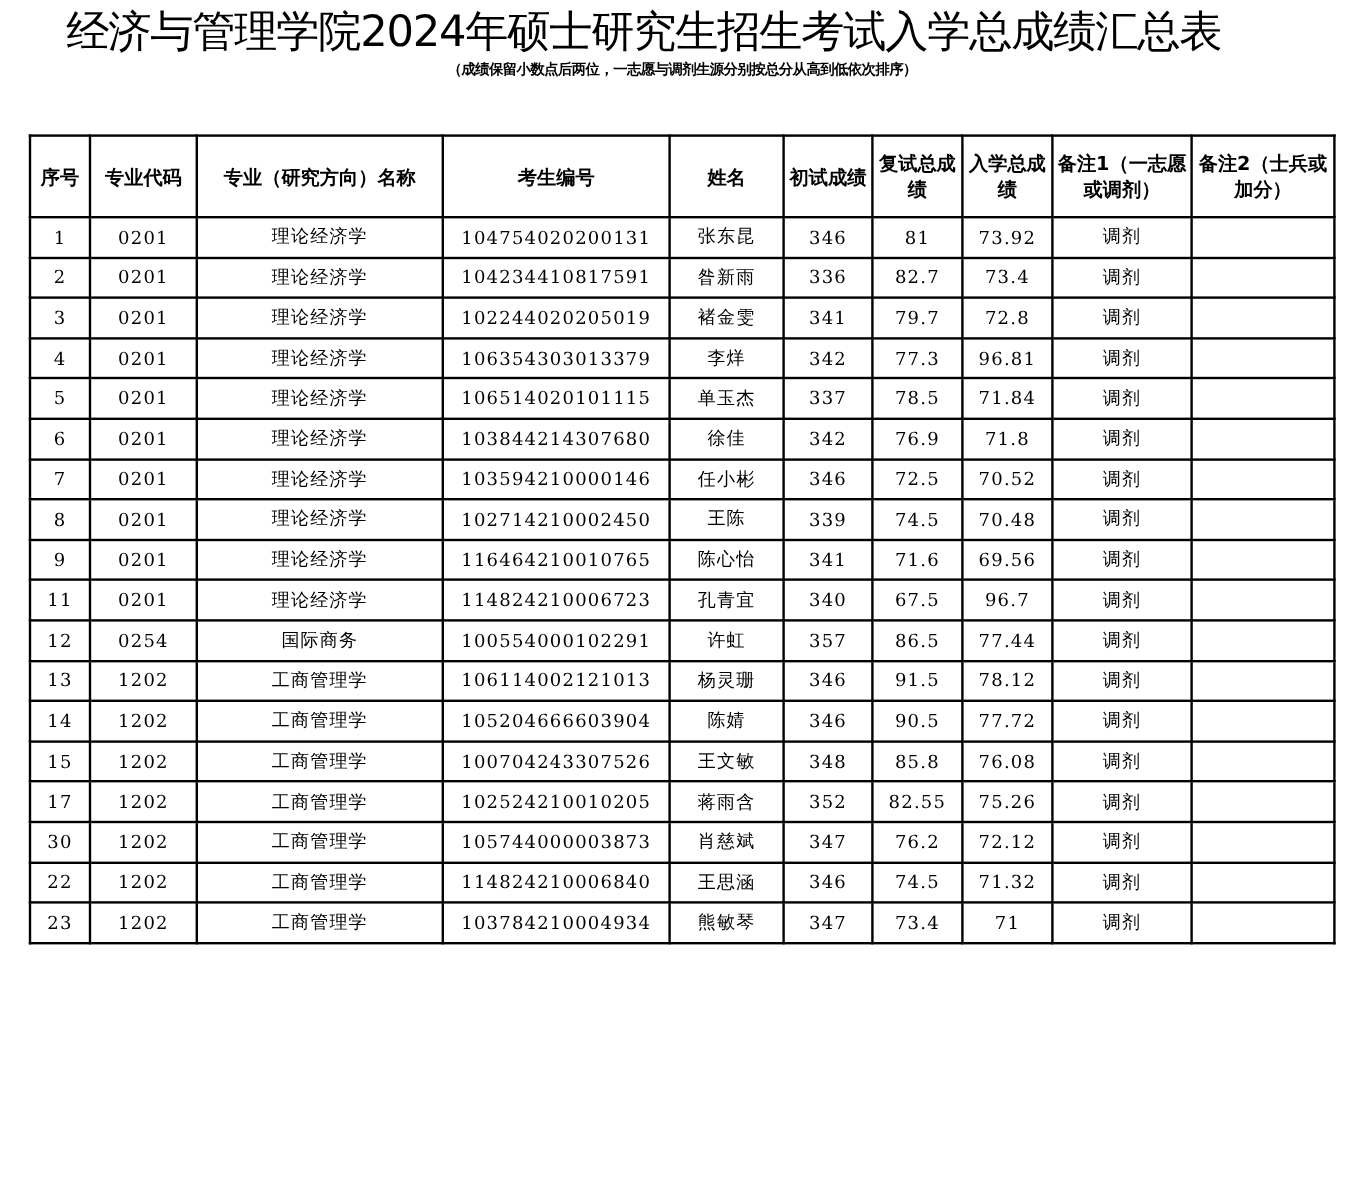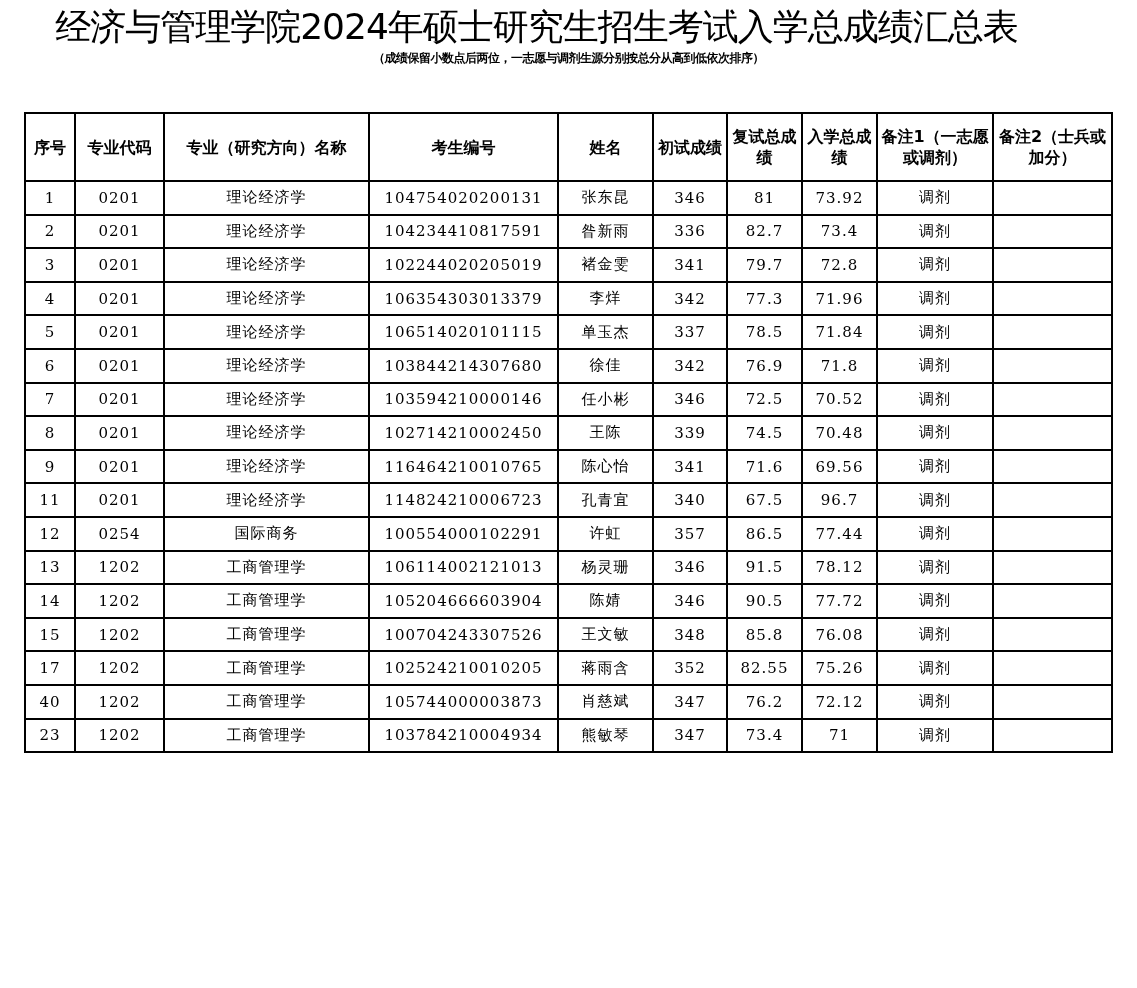--- a/index.html
+++ b/index.html
@@ -83,21 +83,21 @@
         <td></td>
       </tr>
       <tr>
         <td>4</td>
         <td>0201</td>
         <td class="major">理论经济学</td>
         <td>106354303013379</td>
         <td class="name">李烊</td>
         <td>342</td>
         <td>77.3</td>
-        <td>71.96</td>
+        <td>96.81</td>
         <td class="remark1">调剂</td>
         <td></td>
       </tr>
       <tr>
         <td>5</td>
         <td>0201</td>
         <td class="major">理论经济学</td>
         <td>106514020101115</td>
         <td class="name">单玉杰</td>
         <td>337</td>
@@ -220,32 +220,44 @@
         <td class="major">工商管理学</td>
         <td>102524210010205</td>
         <td class="name">蒋雨含</td>
         <td>352</td>
         <td>82.55</td>
         <td>75.26</td>
         <td class="remark1">调剂</td>
         <td></td>
       </tr>
       <tr>
-        <td>40</td>
+        <td>30</td>
         <td>1202</td>
         <td class="major">工商管理学</td>
         <td>105744000003873</td>
         <td class="name">肖慈斌</td>
         <td>347</td>
         <td>76.2</td>
         <td>72.12</td>
         <td class="remark1">调剂</td>
         <td></td>
       </tr>
       <tr>
+        <td>22</td>
+        <td>1202</td>
+        <td class="major">工商管理学</td>
+        <td>114824210006840</td>
+        <td class="name">王思涵</td>
+        <td>346</td>
+        <td>74.5</td>
+        <td>71.32</td>
+        <td class="remark1">调剂</td>
+        <td></td>
+      </tr>
+      <tr>
         <td>23</td>
         <td>1202</td>
         <td class="major">工商管理学</td>
         <td>103784210004934</td>
         <td class="name">熊敏琴</td>
         <td>347</td>
         <td>73.4</td>
         <td>71</td>
         <td class="remark1">调剂</td>
         <td></td>

